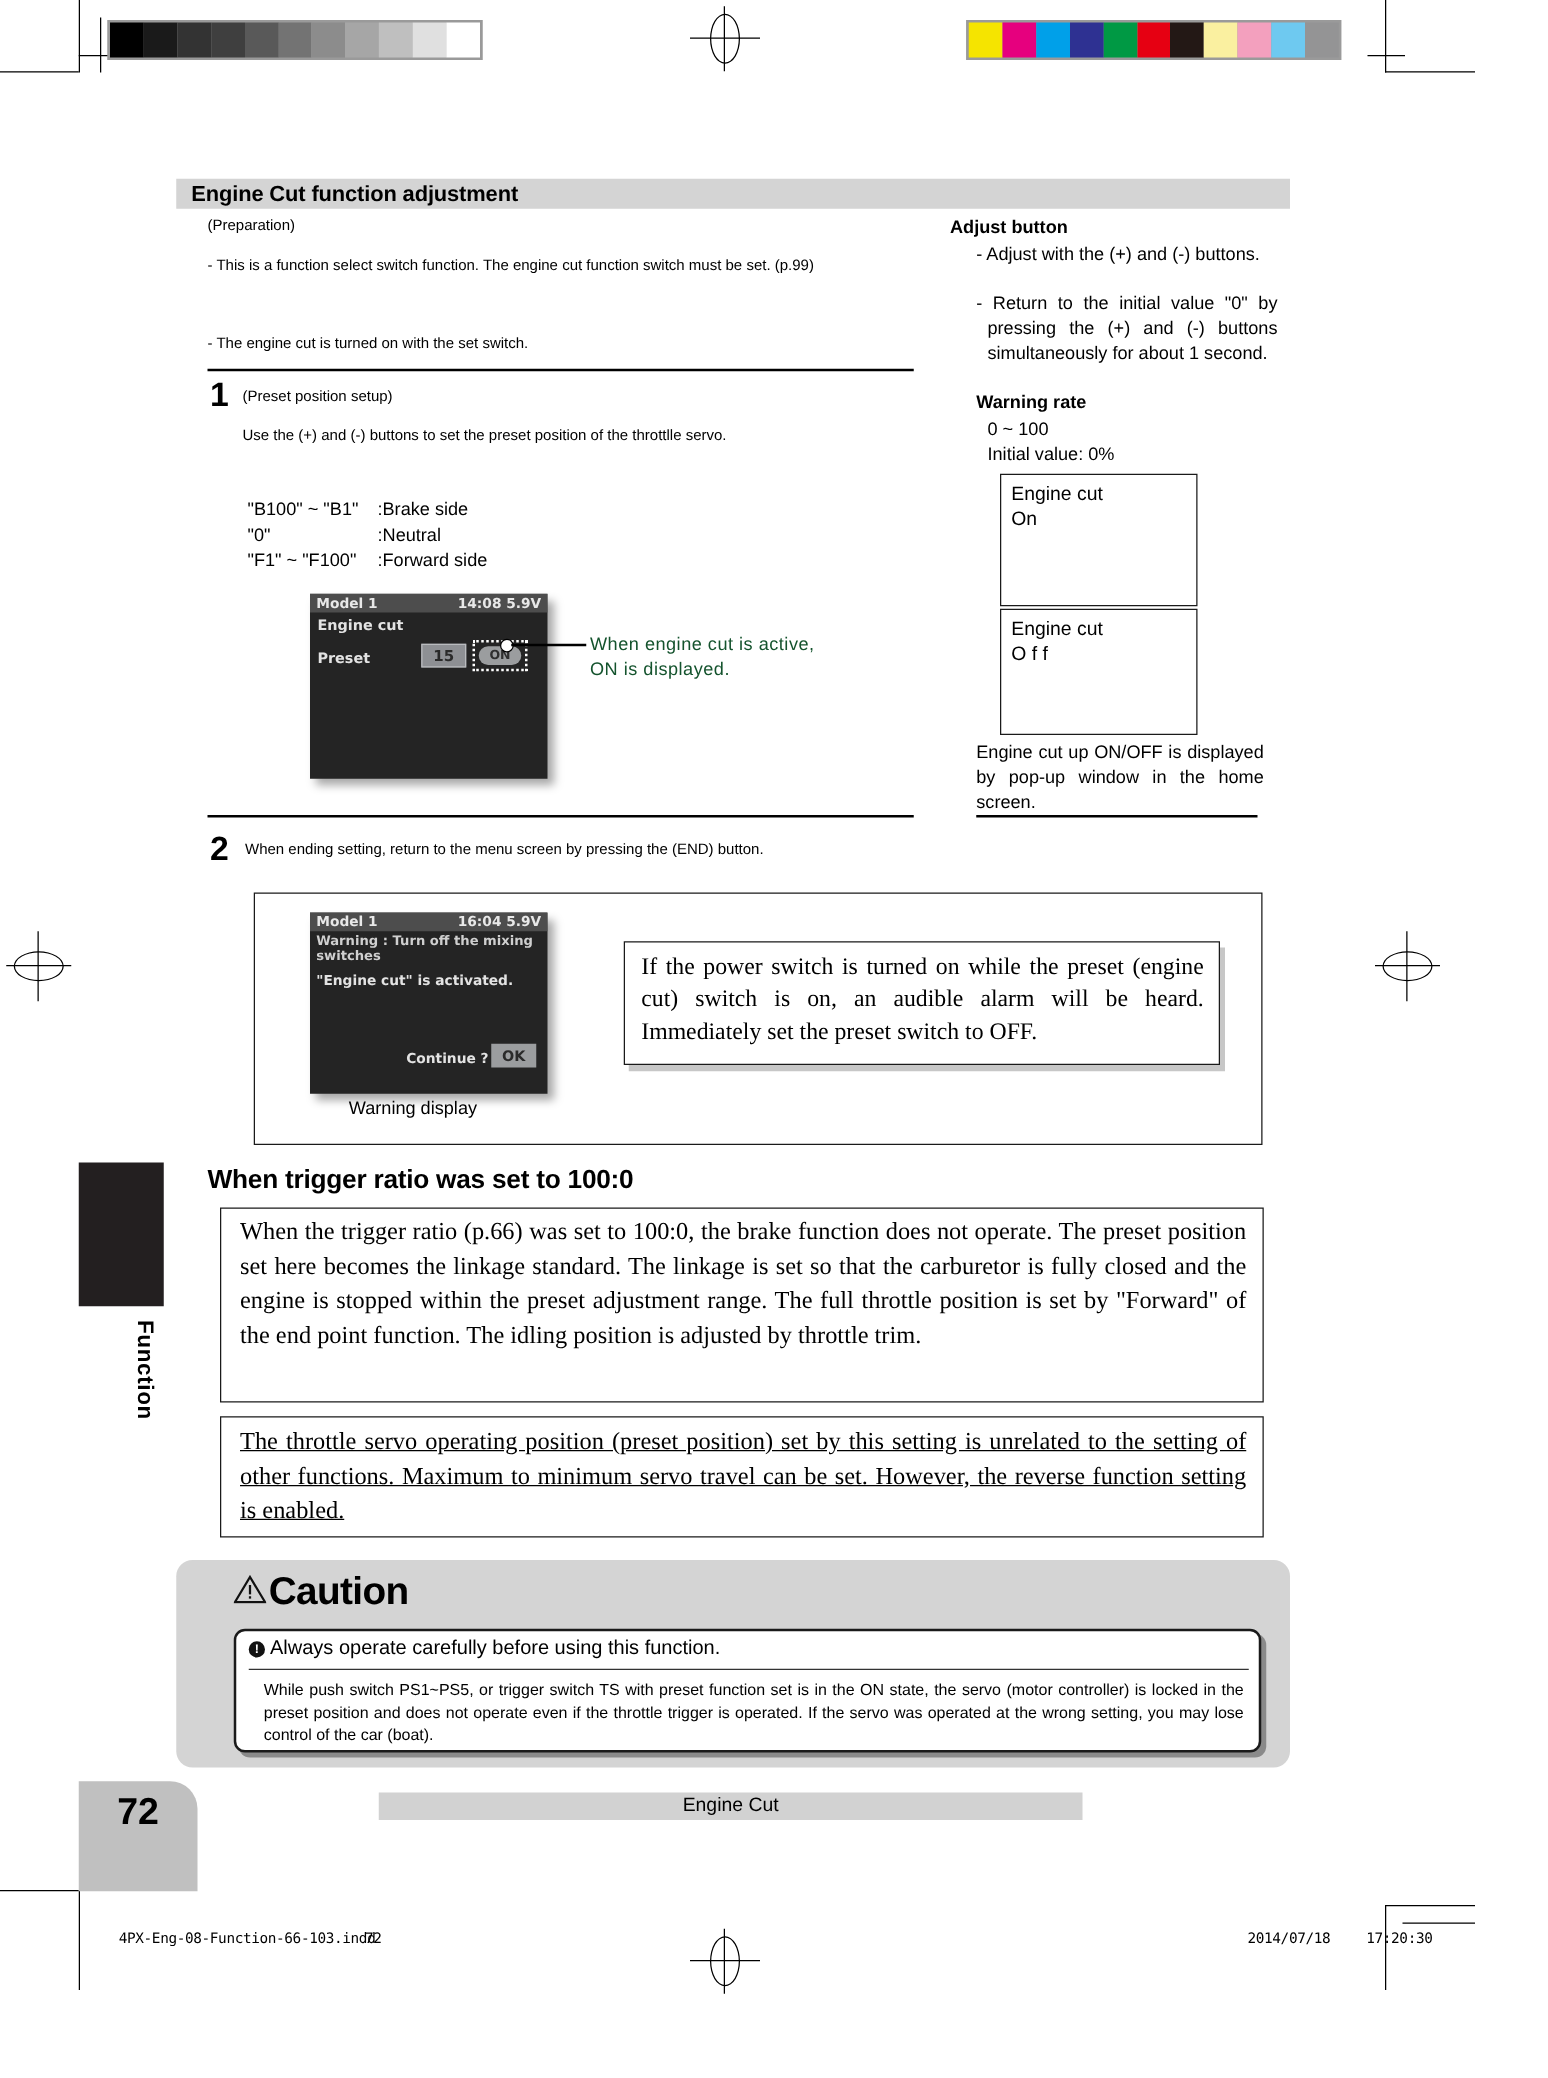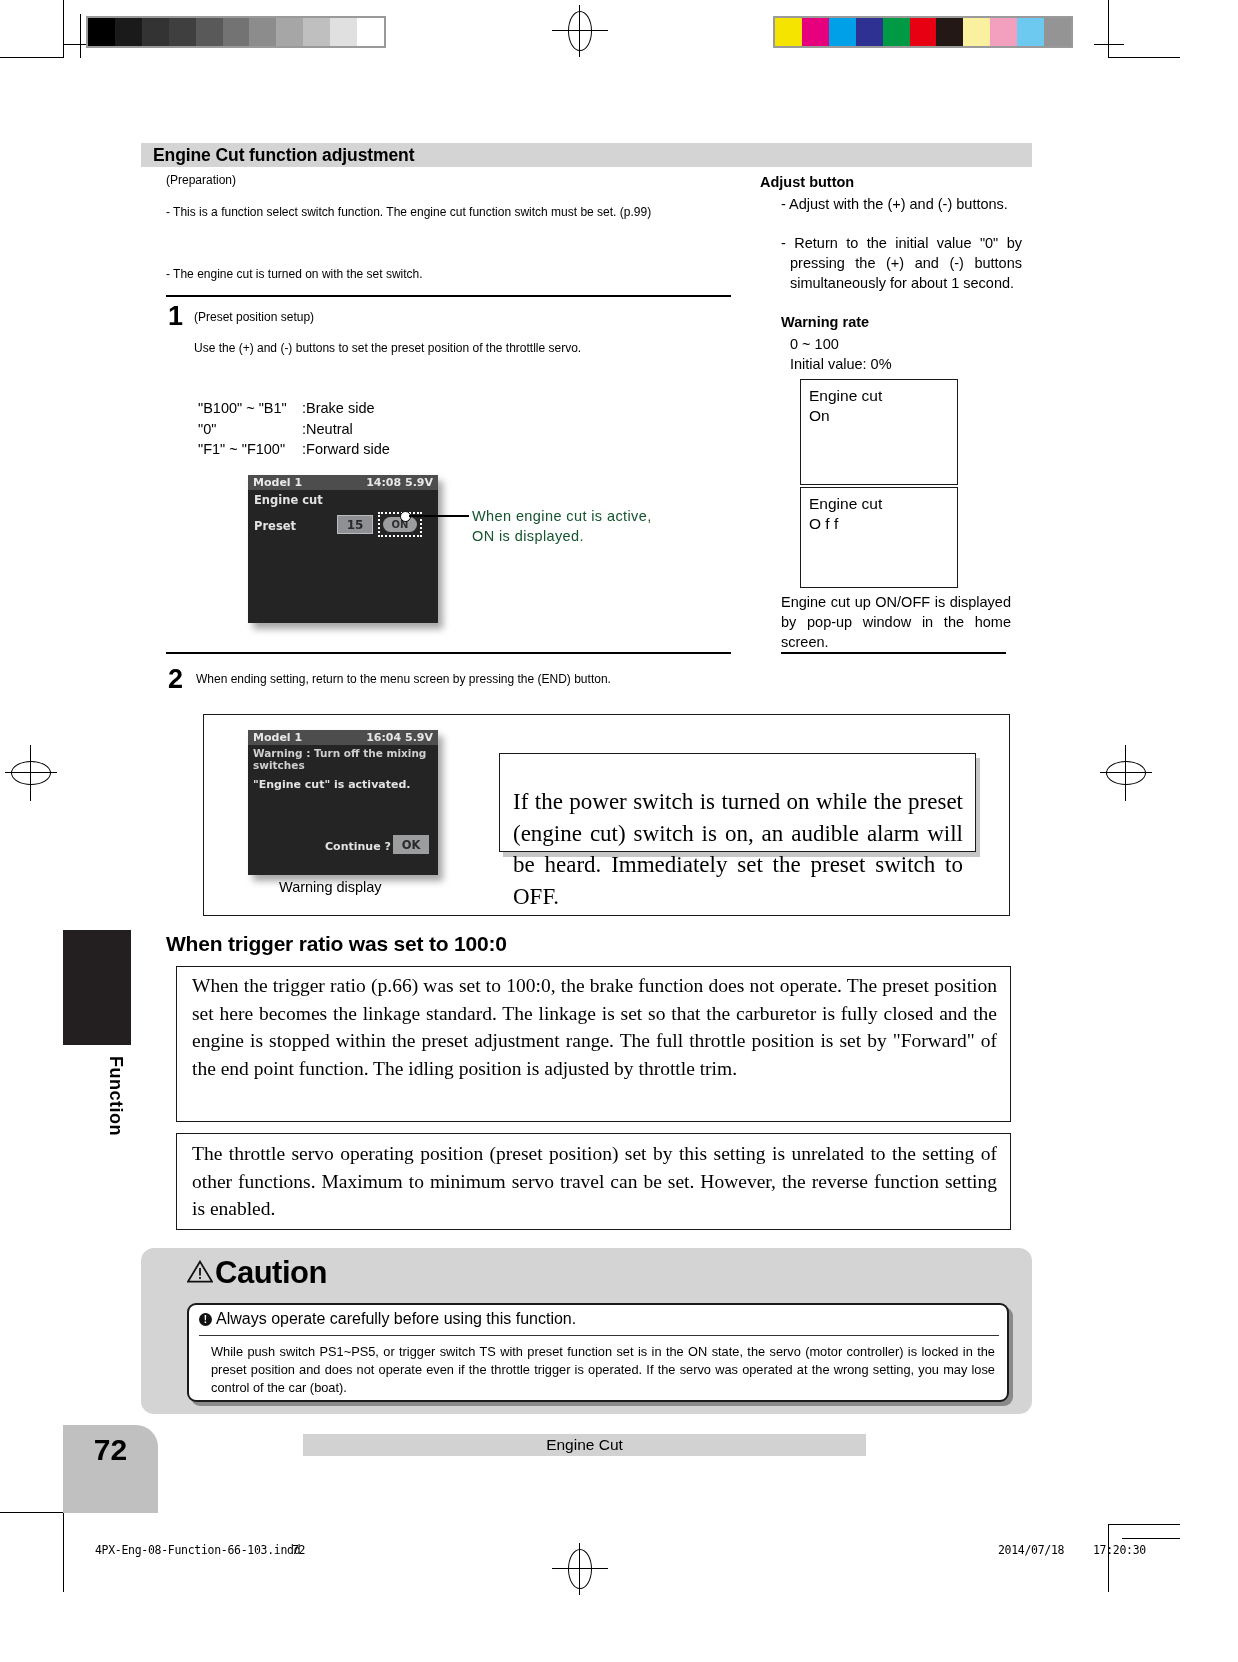--- a/index.html
+++ b/index.html
@@ -222,29 +222,29 @@
     <span>16:04 5.9V</span>
   </div>
   <div class="lcd-label" style="left:5px;top:17px;font-size:10.5px;font-weight:bold;color:#cfcfcf;">Warning : Turn off the mixing switches</div>
   <div class="lcd-label" style="left:5px;top:48px;font-size:11px;">"Engine cut" is activated.</div>
   <div class="lcd-label" style="left:77px;top:110px;font-size:11px;">Continue ?</div>
   <div class="lcd-btn" style="left:145px;top:105px;width:36px;height:19px;">OK</div>
 </div>
 <div class="abs" style="left:279px;top:879px;font-size:14.5px;">Warning display</div>
 
 <div class="outbox shadow" style="left:499px;top:753px;width:477px;height:99px;"></div>
-<div class="abs serif" style="left:513px;top:786px;width:450px;font-size:23px;line-height:1.37;text-align:justify;">If the power switch is turned on while the preset (engine cut) switch is on, an audible alarm will be heard. Immediately set the preset switch to OFF.</div>
+<div class="abs serif" style="left:513px;top:761px;width:450px;font-size:19px;line-height:1.37;text-align:justify;">If the power switch is turned on while the preset (engine cut) switch is on, an audible alarm will be heard. Immediately set the preset switch to OFF.</div>
 
 <div class="h2" style="left:166px;top:932px;">When trigger ratio was set to 100:0</div>
 
 <div class="outbox" style="left:176px;top:966px;width:835px;height:156px;"></div>
 <div class="abs serif" style="left:192px;top:972px;width:805px;font-size:19.5px;line-height:1.42;text-align:justify;">When the trigger ratio (p.66) was set to 100:0, the brake function does not operate. The preset position set here becomes the linkage standard. The linkage is set so that the carburetor is fully closed and the engine is stopped within the preset adjustment range. The full throttle position is set by "Forward" of the end point function. The idling position is adjusted by throttle trim.</div>
 
 <div class="outbox" style="left:176px;top:1133px;width:835px;height:97px;"></div>
-<div class="abs serif" style="left:192px;top:1140px;width:805px;font-size:19.5px;line-height:1.42;text-align:justify;">The throttle servo operating position (preset position) set by this setting is unrelated to the setting of other functions. Maximum to minimum servo travel can be set. However, the reverse function setting is enabled.</div>
+<div class="abs serif" style="left:192px;top:1140px;width:805px;font-size:19.5px;line-height:1.42;text-align:justify;text-decoration:underline;">The throttle servo operating position (preset position) set by this setting is unrelated to the setting of other functions. Maximum to minimum servo travel can be set. However, the reverse function setting is enabled.</div>
 
 <div class="caution-wrap" style="left:141px;top:1248px;width:891px;height:166px;"></div>
 <div class="caution-title" style="left:187px;top:1255px;height:40px;">
   <span class="tri">
     <svg width="26" height="23" viewBox="0 0 26 23" aria-hidden="true">
       <polygon points="13,1.6 25,21.6 1,21.6" fill="none" stroke="#111" stroke-width="1.8"></polygon>
       <rect x="12.1" y="8" width="1.8" height="7.5" fill="#111"></rect>
       <rect x="12.1" y="17" width="1.8" height="1.9" fill="#111"></rect>
     </svg>
   </span>

